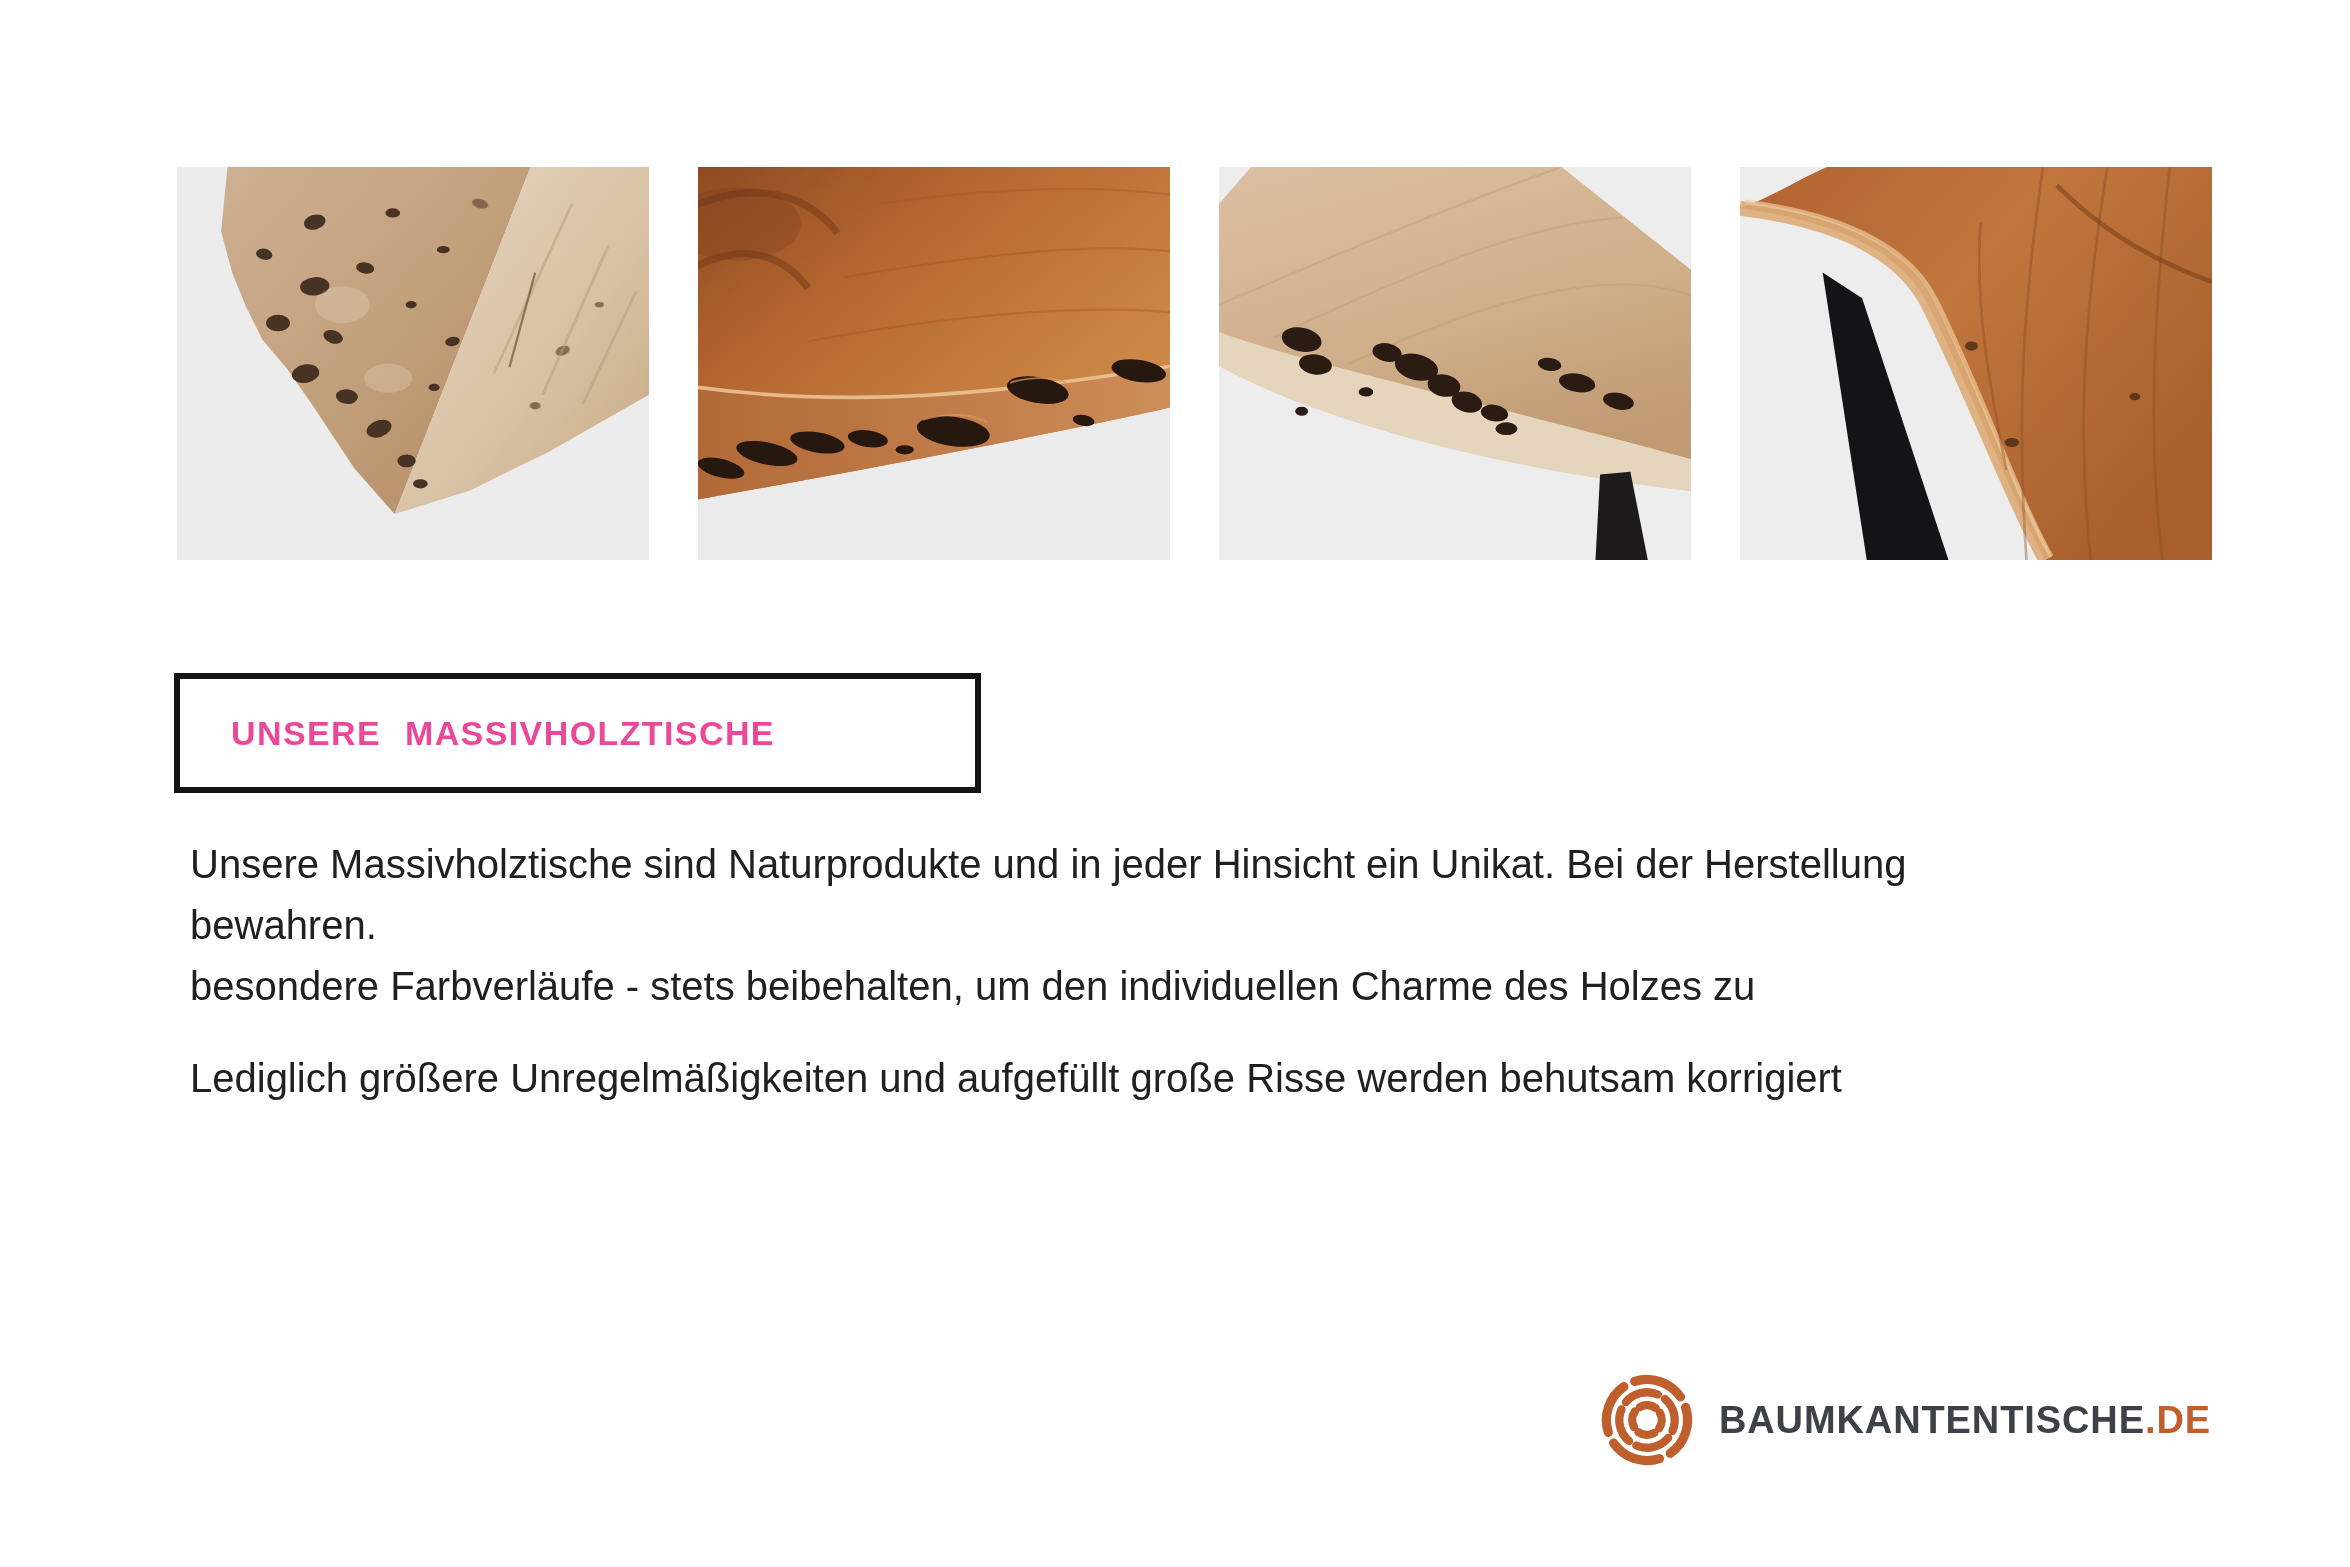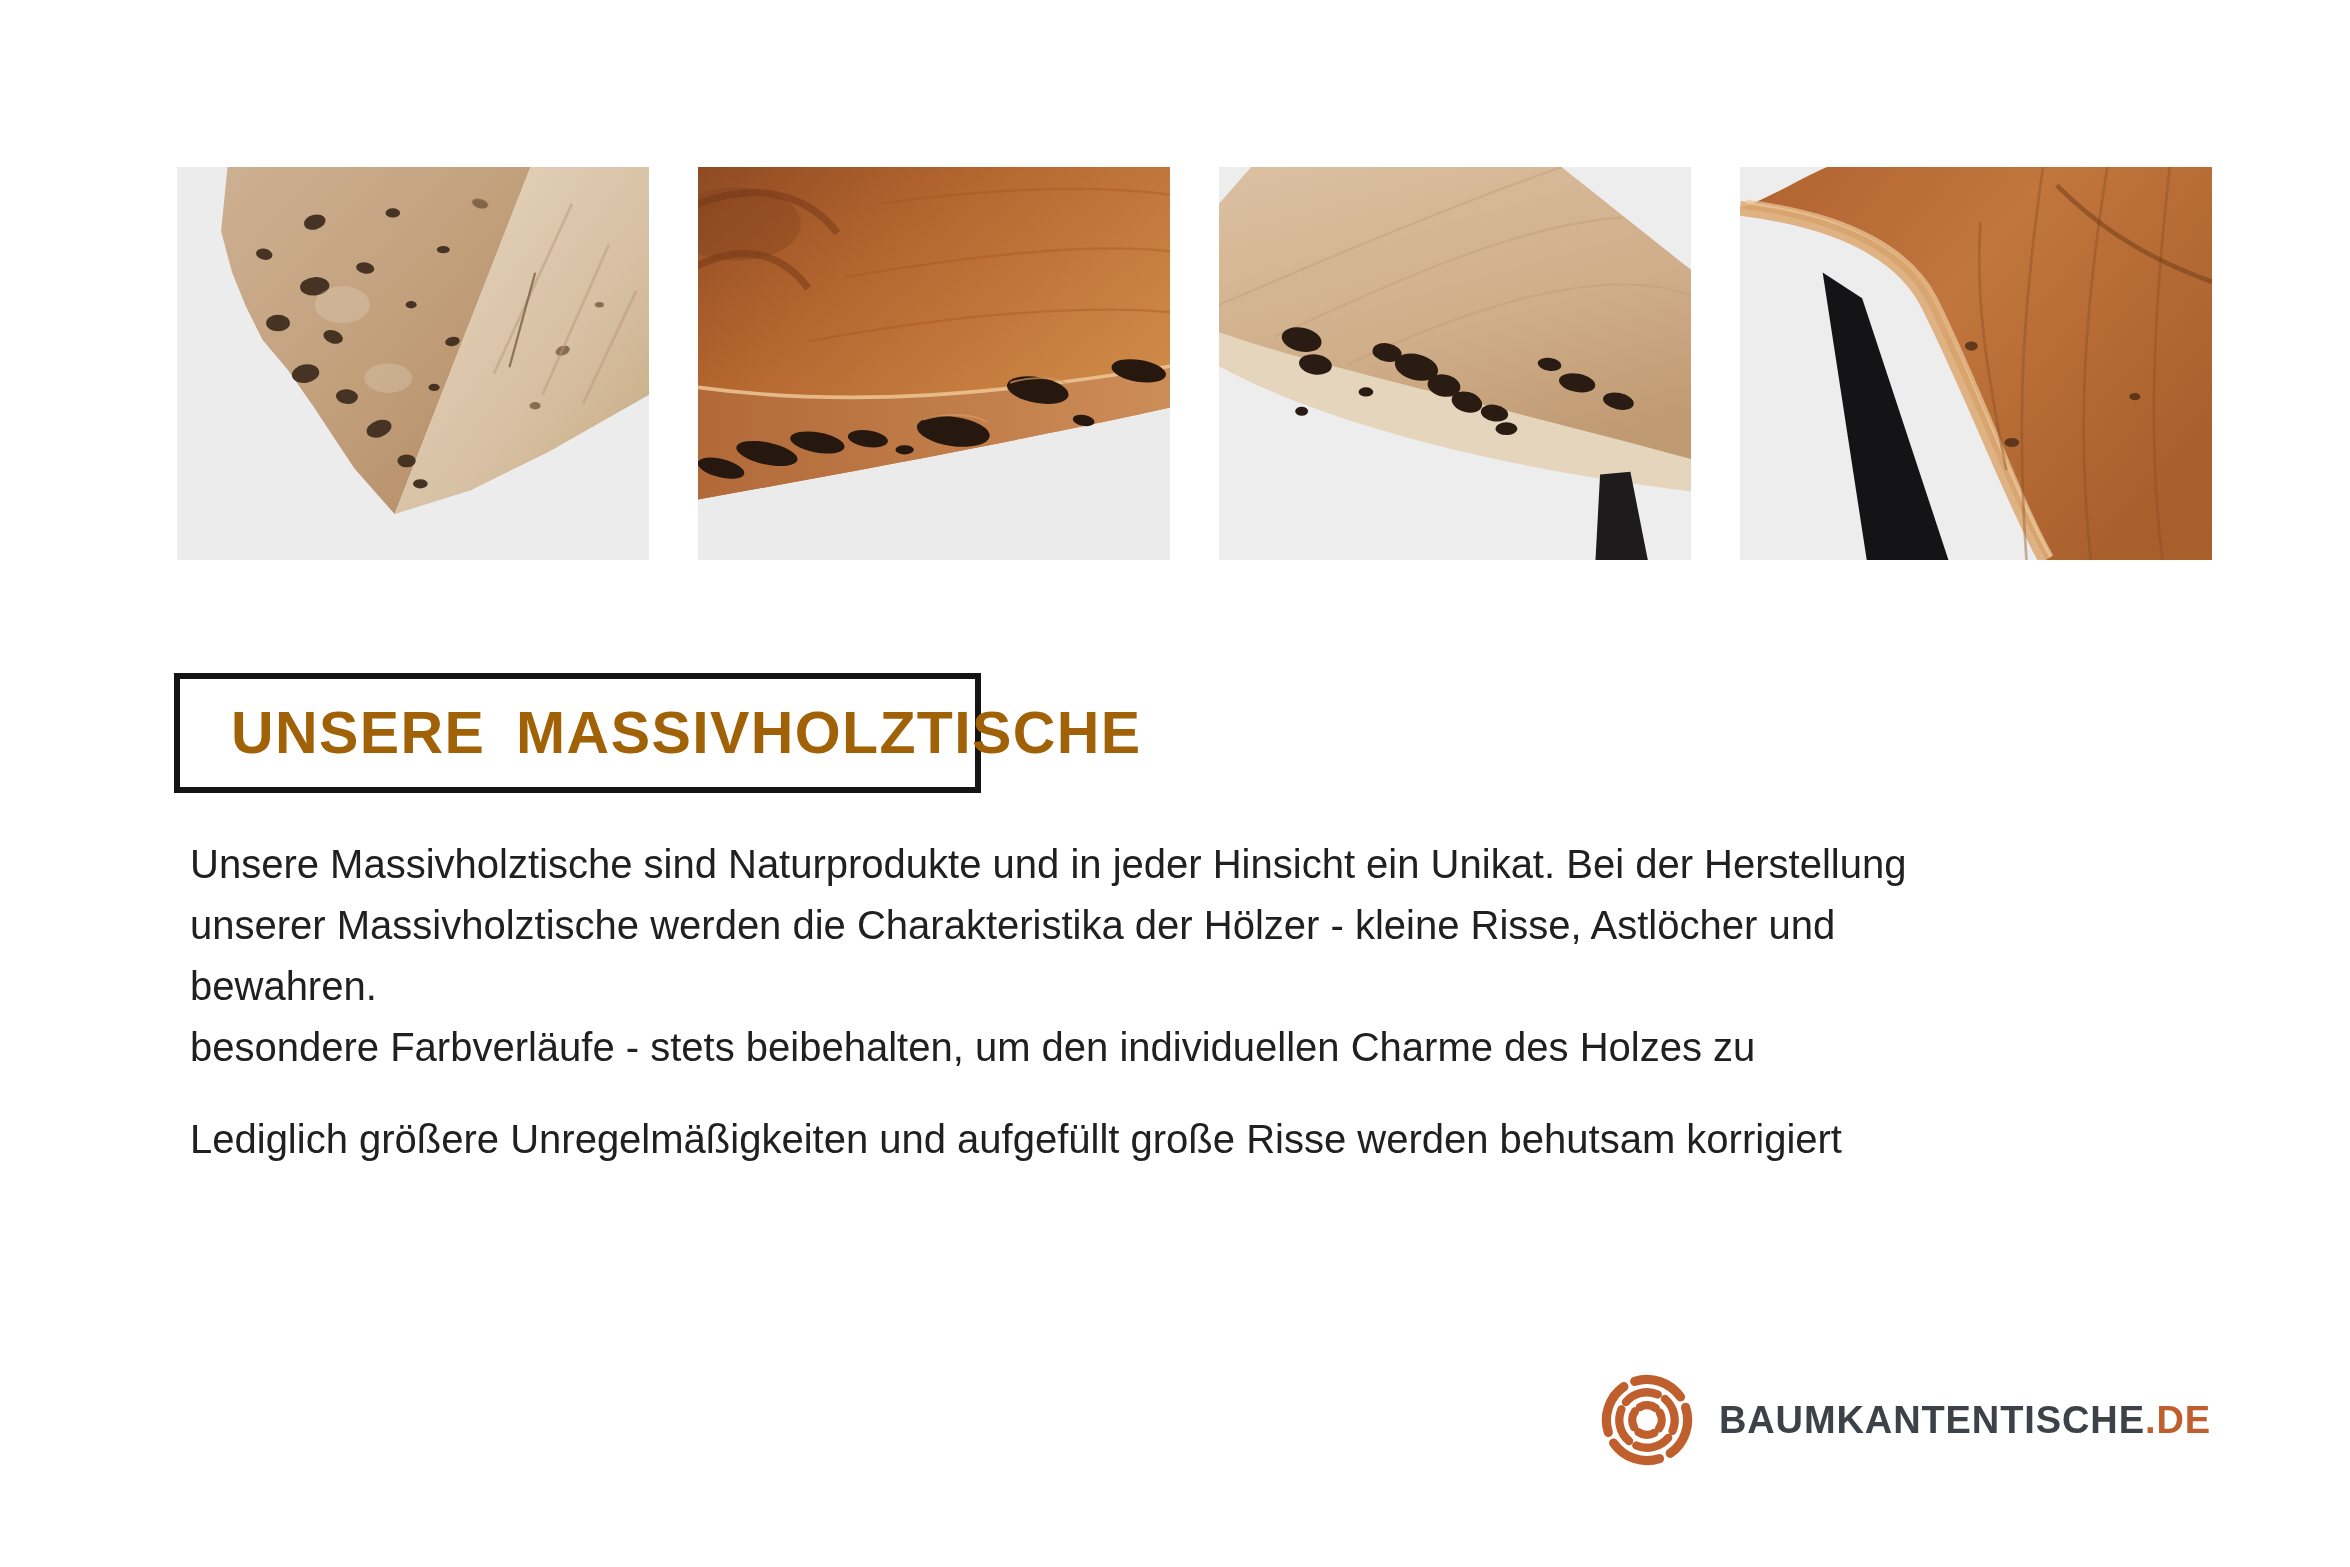--- a/index.html
+++ b/index.html
@@ -5,21 +5,21 @@
   html,body{margin:0;padding:0;}
   body{width:2351px;height:1568px;background:#ffffff;font-family:"Liberation Sans",sans-serif;}
   .page{position:relative;width:2351px;height:1568px;background:#ffffff;overflow:hidden;}
 
   .gallery{position:absolute;left:177px;top:167px;display:flex;gap:49px;}
   .photo{width:472px;height:393px;margin:0;}
   .photo svg{display:block;width:472px;height:393px;}
 
   .heading-box{position:absolute;left:174px;top:673px;width:807px;height:120px;
     border:6.4px solid #141414;box-sizing:border-box;display:flex;align-items:center;background:#ffffff;}
-  .heading-box h1{margin:0;padding-left:51px;font-size:59px;font-weight:bold;color:#a16207;
+  .heading-box h1{margin:0;padding-left:51px;font-size:34px;font-weight:bold;color:#ec4899;
     letter-spacing:1.4px;word-spacing:13px;white-space:nowrap;}
 
   .body-copy{position:absolute;left:174px;top:834px;width:1928px;color:#202020;
     font-size:40px;line-height:61px;}
   .body-copy p{margin:0 0 31px 16px;}
   .body-copy .line{display:block;white-space:nowrap;}
 
   .logo{position:absolute;top:1372px;right:140px;display:flex;align-items:center;gap:24px;justify-content:center;}
   .logo-icon{width:96px;height:96px;flex:0 0 auto;}
   .logo-text{font-size:38px;font-weight:bold;letter-spacing:0.9px;color:#3c4247;white-space:nowrap;}
@@ -198,21 +198,20 @@
     </figure>
   </div>
 
   <div class="heading-box">
     <h1>UNSERE MASSIVHOLZTISCHE</h1>
   </div>
 
   <div class="body-copy">
     <p>
       <span class="line">Unsere Massivholztische sind Naturprodukte und in jeder Hinsicht ein Unikat. Bei der Herstellung</span>
-      <span class="line">unserer Massivholztische werden die Charakteristika der Hölzer - kleine Risse, Astlöcher und</span>
       <span class="line">bewahren.</span>
       <span class="line">besondere Farbverläufe - stets beibehalten, um den individuellen Charme des Holzes zu</span>
     </p>
     <p>
       <span class="line">Lediglich größere Unregelmäßigkeiten und aufgefüllt große Risse werden behutsam korrigiert</span>
     </p>
   </div>
 
   <div class="logo">
     <svg class="logo-icon" viewBox="0 0 104 104">

